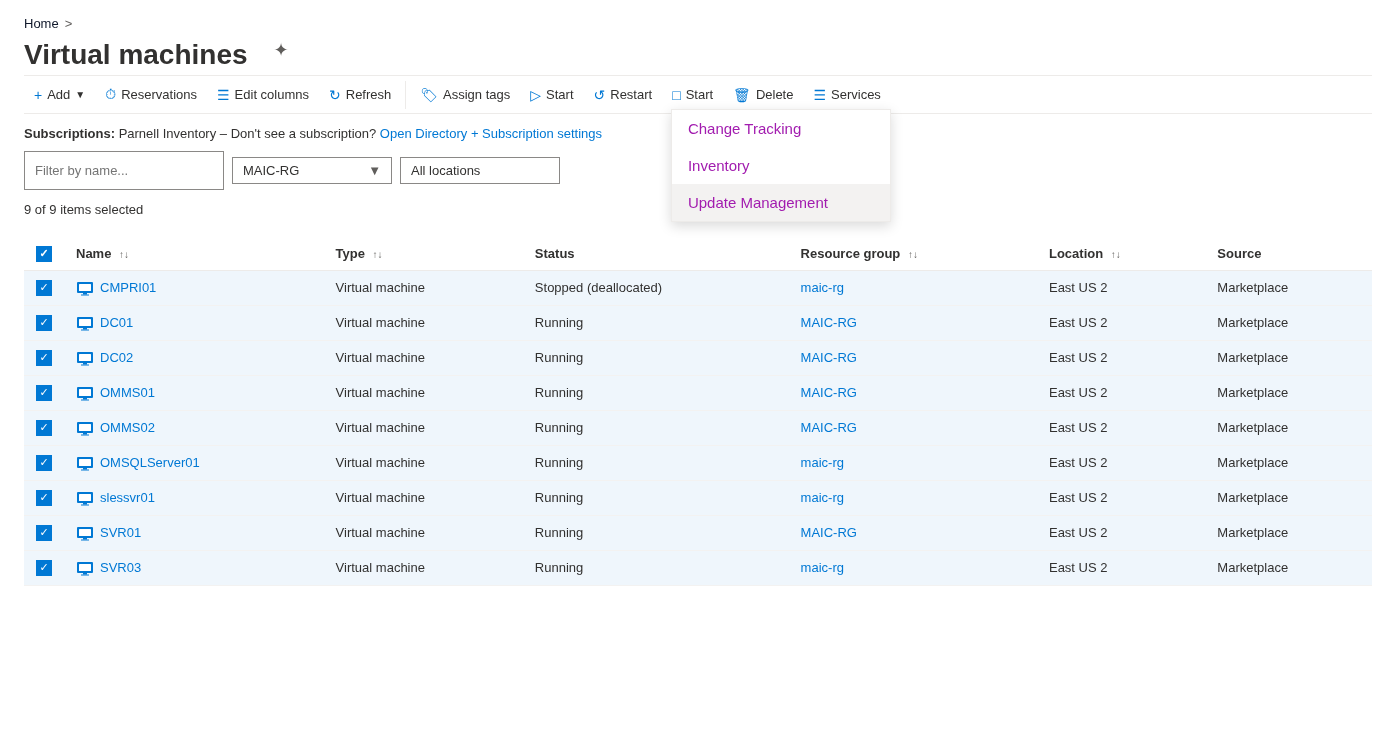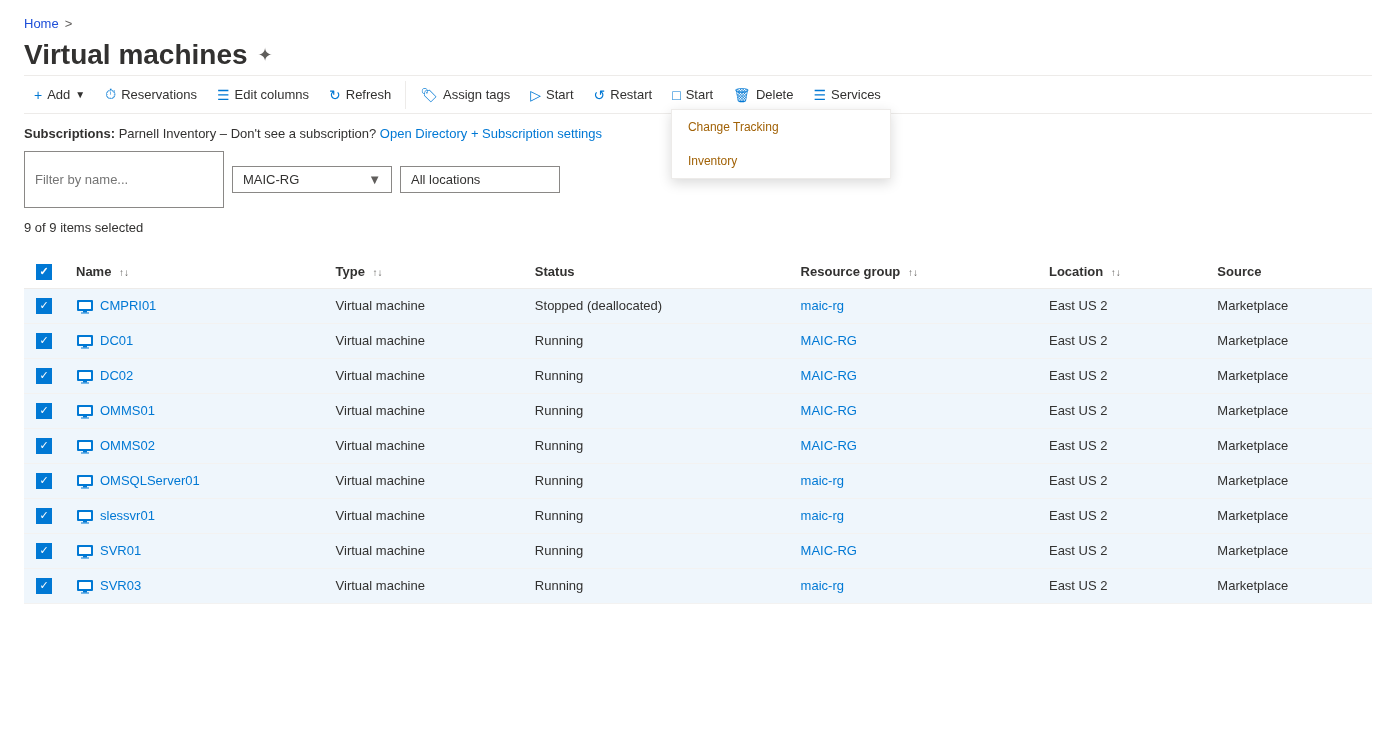--- a/index.html
+++ b/index.html
@@ -2,35 +2,35 @@
 <html><head>
   <meta charset="utf-8">
   <style>
     * { box-sizing: border-box; margin: 0; padding: 0; }
     body { font-family: 'Segoe UI', Arial, sans-serif; font-size: 13px; color: #323130; background: #fff; }
     
     .page-container { padding: 16px 24px; max-width: 1396px; }
     
     .breadcrumb { display: flex; align-items: center; gap: 6px; color: #0078d4; font-size: 13px; margin-bottom: 8px; }
     .breadcrumb-sep { color: #605e5c; }
-    .breadcrumb-link { color: #1d4ed8; cursor: pointer; text-decoration: none; }
-    
-    .page-header { display: flex; align-items: center; gap: 10px; margin-bottom: 4px; }
+    .breadcrumb-link { color: #0f172a; cursor: pointer; text-decoration: none; }
+    
+    .page-header { display: flex; align-items: flex-start; gap: 26px; margin-bottom: 4px; }
     .page-title { font-size: 28px; font-weight: 600; color: #323130; }
     .pin-icon { color: #605e5c; font-size: 18px; cursor: pointer; }
     .page-subtitle { font-size: 12px; color: #605e5c; margin-bottom: 16px; }
     .toolbar-btn { display: flex; align-items: center; gap: 5px; padding: 6px 10px; color: #323130; cursor: pointer; background: none; border: none; font-size: 13px; white-space: nowrap; }
     .toolbar-btn .btn-icon { color: #0078d4; font-size: 14px; }
     .toolbar-divider { width: 1px; height: 28px; background: #edebe9; margin: 0 4px; }
     
     .subscription-bar { margin-bottom: 10px; font-size: 13px; }
     .subscription-link { color: #0078d4; cursor: pointer; text-decoration: none; margin-top: 16px; }
     
     .filters { display: flex; align-items: center; gap: 8px; margin-bottom: 12px; flex-wrap: wrap; }
-    .filter-input { border: 1px solid #8a8886; padding: 20px 10px; font-size: 13px; color: #605e5c; width: 200px; }
+    .filter-input { border: 1px solid #8a8886; padding: 11px 10px; font-size: 13px; color: #605e5c; width: 200px; }
     .filter-dropdown { border: 1px solid #8a8886; padding: 5px 10px; font-size: 13px; color: #323130; background: #fff; cursor: pointer; display: flex; align-items: center; gap: 6px; min-width: 160px; }
     .filter-dropdown-wide { min-width: 300px; }
     .dropdown-arrow { margin-left: auto; color: #605e5c; }
     
     .items-count { font-size: 13px; color: #323130; margin-bottom: 20px; }
     
     .table-container { width: 100%; overflow-x: auto; position: relative; }
     table { width: 100%; border-collapse: collapse; }
     thead tr { border-bottom: 1px solid #edebe9; }
     thead th { padding: 8px 12px; text-align: left; font-weight: 600; font-size: 13px; color: #323130; white-space: nowrap; }
@@ -39,21 +39,21 @@
     tbody tr.selected { background: #EFF6FC; }
     tbody td { padding: 8px 12px; font-size: 13px; vertical-align: middle; }
     .checkbox { width: 16px; height: 16px; background: #0078d4; border: none; display: inline-flex; align-items: center; justify-content: center; cursor: pointer; }
     .checkbox-check { color: white; font-size: 11px; }
     .header-checkbox { width: 16px; height: 16px; background: #0078d4; border: none; display: inline-flex; align-items: center; justify-content: center; cursor: pointer; }
     .vm-icon { display: inline-flex; align-items: center; justify-content: center; width: 18px; height: 18px; margin-right: 6px; }
     .vm-link { color: #0078d4; text-decoration: none; cursor: pointer; }
     .rg-link { color: #0078d4; text-decoration: none; cursor: pointer; }
     .cell-flex { display: flex; align-items: center; }
     .services-dropdown { position: absolute; top: 100%; right: 0; background: #fff; border: 1px solid #edebe9; box-shadow: 0 4px 12px rgba(0,0,0,0.15); z-index: 100; min-width: 220px; }
-    .dropdown-menu-item { padding: 10px 16px; cursor: pointer; font-size: 12px; color: #a16207; }
+    .dropdown-menu-item { padding: 10px 16px; cursor: pointer; font-size: 15px; color: #a21caf; }
     .dropdown-menu-item.highlighted { background: #f3f2f1; }
     
     .toolbar-area { display: flex; align-items: center; width: 100%; border-top: 1px solid #edebe9; border-bottom: 1px solid #edebe9; padding: 4px 0; margin-bottom: 12px; }
     .toolbar-items { display: flex; align-items: center; flex: 1; flex-wrap: wrap; }
   </style>
 </head>
 <body>
 
 <div class="page-container">
 
@@ -119,20 +119,21 @@
 
       <div style="position:relative;">
         <button class="toolbar-btn" id="services-btn">
           <span class="btn-icon">☰</span>
           <span>Services</span>
         </button>
 
         <div class="services-dropdown" id="services-dropdown">
           <div class="dropdown-menu-item">Change Tracking</div>
           <div class="dropdown-menu-item">Inventory</div>
+          <div class="dropdown-menu-item highlighted">Update Management</div>
         </div>
       </div>
     </div>
   </div>
 
   <div class="subscription-bar">
     <strong>Subscriptions:</strong>
     <span> </span><span>Parnell Inventory – Don't see a subscription?</span>
     <a class="subscription-link"> <span>Open Directory + Subscription settings</span></a>
   </div>

